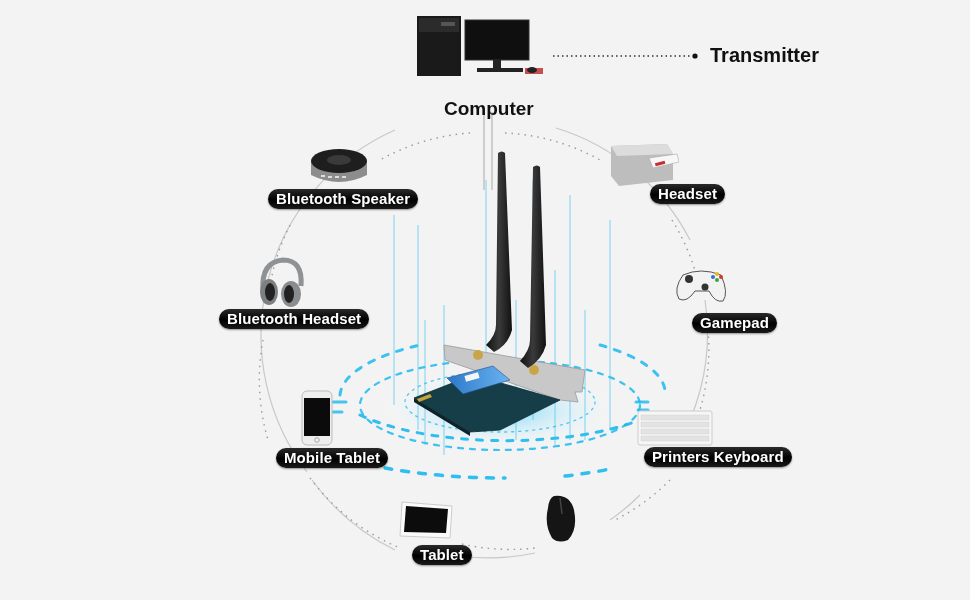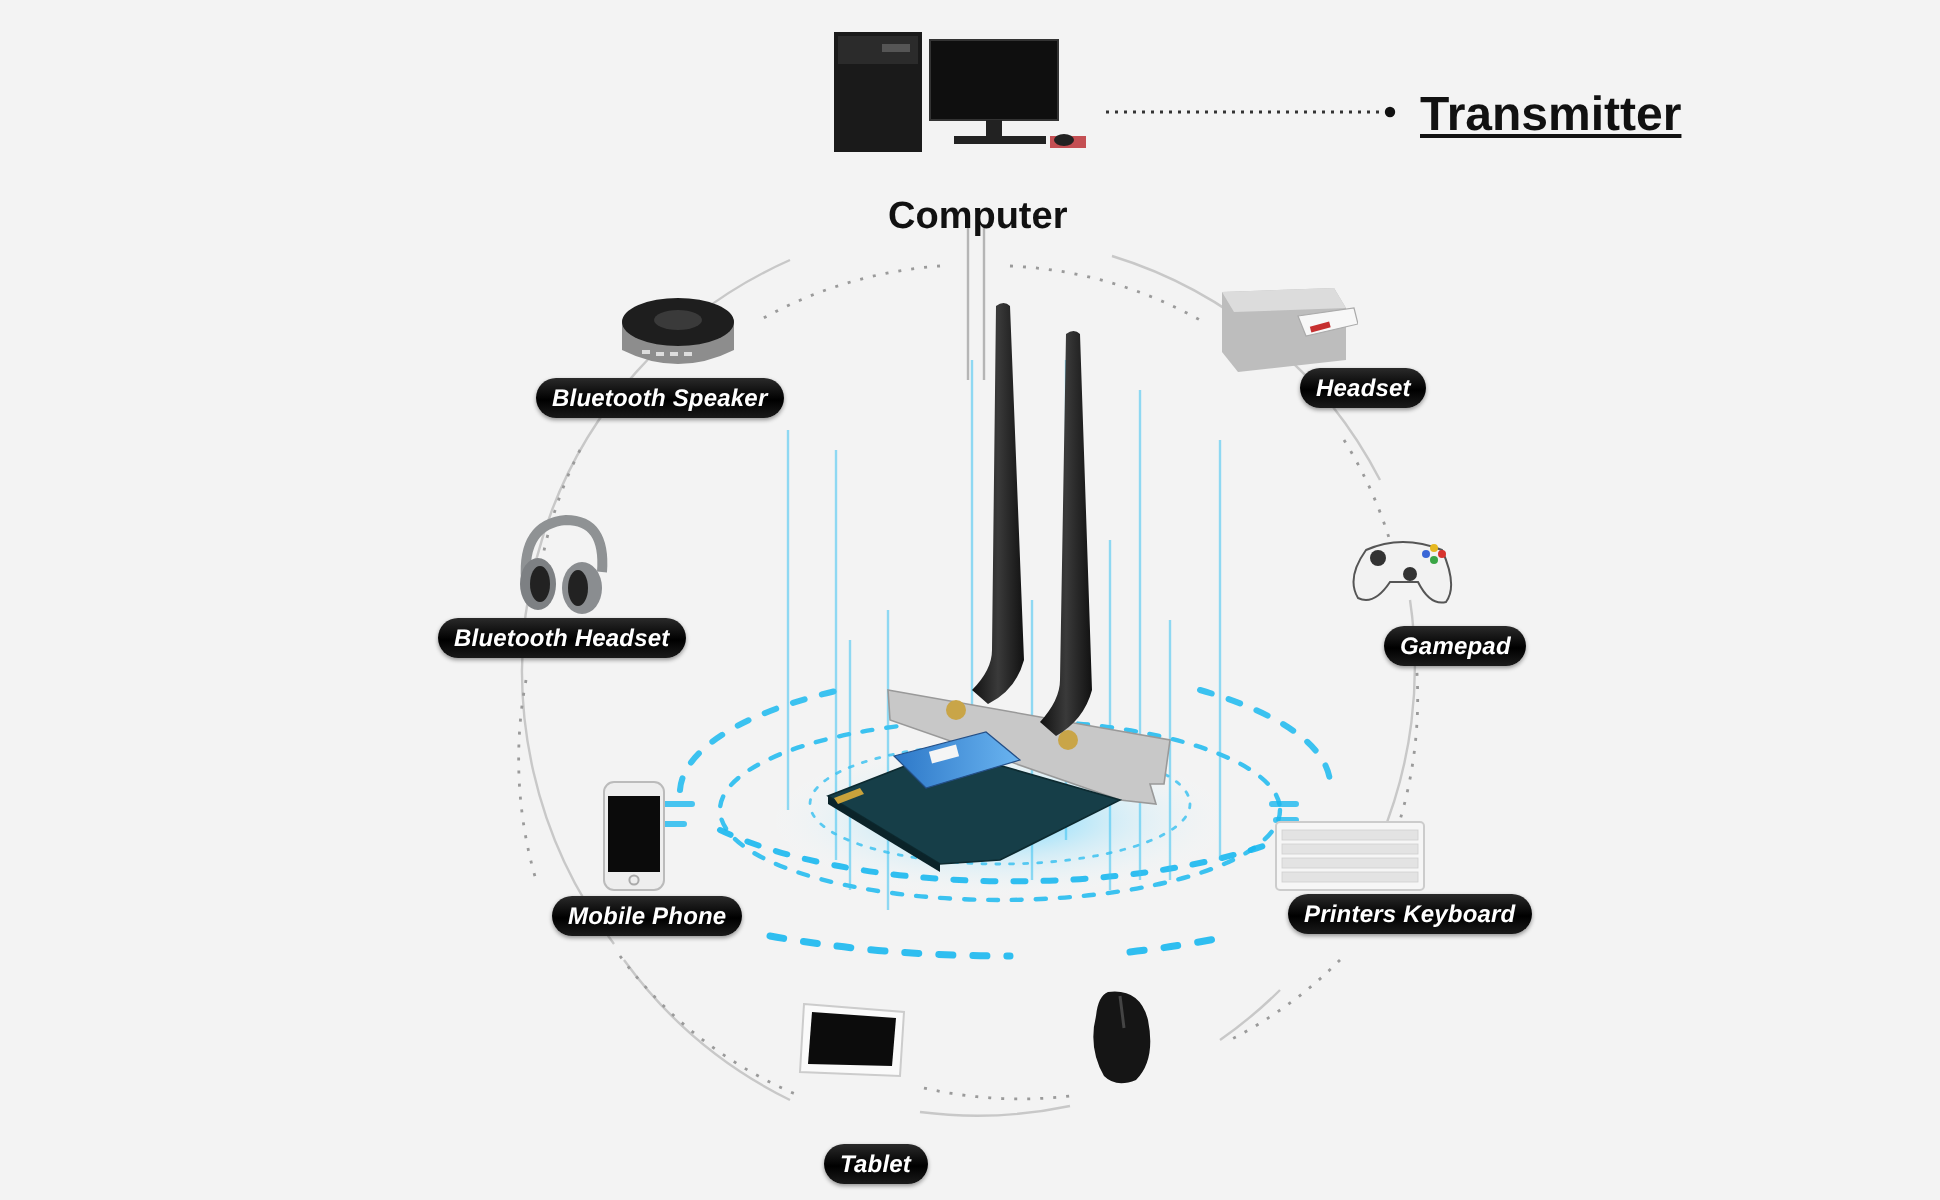--- a/index.html
+++ b/index.html
@@ -10,29 +10,28 @@
     position: relative;
   }
   .stage { position: absolute; left: 0; top: 0; width: 970px; height: 600px; }
   svg.bg { position: absolute; left: 0; top: 0; width: 970px; height: 600px; }
 
   .pill {
     position: absolute;
     background: linear-gradient(#2a2a2a, #000 55%, #1a1a1a);
     color: #fff;
     font-weight: bold;
-    font-size: 12px;
+    font-size: 15px;
     line-height: 20px;
     height: 20px;
     padding: 0 8px;
     border-radius: 10px;
     white-space: nowrap;
     box-shadow: 0 1px 2px rgba(0,0,0,0.4);
     letter-spacing: 0.1px;
-    font-style: italic;
   }
   .big-label {
     position: absolute;
     font-weight: bold;
     color: #111;
     font-size: 19px;
   }
   .device { position: absolute; }
 </style>
 </head>
@@ -145,21 +144,21 @@
       <rect x="2" y="4" width="40" height="14" fill="#2b2b2b"></rect>
       <rect x="24" y="8" width="14" height="4" fill="#555"></rect>
       <rect x="48" y="6" width="64" height="40" fill="#0f0f0f" stroke="#333"></rect>
       <rect x="76" y="46" width="8" height="8" fill="#222"></rect>
       <rect x="60" y="54" width="46" height="4" fill="#222"></rect>
       <rect x="108" y="54" width="18" height="6" fill="#b8262a" opacity="0.8"></rect>
       <ellipse cx="115" cy="56" rx="5" ry="3" fill="#222"></ellipse>
     </svg>
   </div>
   <div class="big-label" style="left:444px; top:86px;margin-top:12px;">Computer</div>
-  <div class="big-label" style="left:710px; top:44px; font-size:24px;text-decoration:underline;">Transmitter</div>
+  <div class="big-label" style="left:710px; top:44px; font-size:20px;">Transmitter</div>
 
   <div class="device" style="left:309px; top:143px; width:60px; height:45px;">
     <svg width="60" height="45" viewBox="0 0 60 45">
       <path d="M 2 18 L 2 32 Q 30 46 58 32 L 58 18 Z" fill="#8d8d8d"></path>
       <ellipse cx="30" cy="18" rx="28" ry="12" fill="#1e1e1e"></ellipse>
       <ellipse cx="30" cy="17" rx="12" ry="5" fill="#3a3a3a"></ellipse>
       <rect x="12" y="32" width="4" height="2" fill="#ddd"></rect>
       <rect x="19" y="33" width="4" height="2" fill="#ddd"></rect>
       <rect x="26" y="33" width="4" height="2" fill="#ddd"></rect>
       <rect x="33" y="33" width="4" height="2" fill="#ddd"></rect>
@@ -201,42 +200,42 @@
   </div>
   <div class="pill" style="left:692px; top:313px;">Gamepad</div>
 
   <div class="device" style="left:301px; top:390px; width:32px; height:56px;">
     <svg width="32" height="56" viewBox="0 0 32 56">
       <rect x="1" y="1" width="30" height="54" rx="5" fill="#eeeeee" stroke="#bbb"></rect>
       <rect x="3" y="8" width="26" height="38" fill="#0b0b0b"></rect>
       <circle cx="16" cy="50" r="2.3" fill="none" stroke="#aaa"></circle>
     </svg>
   </div>
-  <div class="pill" style="left:276px; top:448px;">Mobile Phone</div>
+  <div class="pill" style="left:276px; top:448px;">Mobile Tablet</div>
 
   <div class="device" style="left:637px; top:410px; width:76px; height:36px;">
     <svg width="76" height="36" viewBox="0 0 76 36">
       <rect x="1" y="1" width="74" height="34" rx="2" fill="#f6f6f6" stroke="#ccc"></rect>
       <g fill="#e3e3e3" stroke="#cfcfcf" stroke-width="0.4">
         <rect x="4" y="5" width="68" height="5"></rect>
         <rect x="4" y="12" width="68" height="5"></rect>
         <rect x="4" y="19" width="68" height="5"></rect>
         <rect x="4" y="26" width="68" height="5"></rect>
       </g>
     </svg>
   </div>
   <div class="pill" style="left:644px; top:447px;">Printers Keyboard</div>
 
   <div class="device" style="left:398px; top:500px; width:56px; height:40px;">
     <svg width="56" height="40" viewBox="0 0 56 40">
       <polygon points="4,2 54,6 52,38 2,36" fill="#fafafa" stroke="#ccc"></polygon>
       <polygon points="8,6 50,9 48,33 6,32" fill="#0c0c0c"></polygon>
     </svg>
   </div>
-  <div class="pill" style="left:412px; top:572px;">Tablet</div>
+  <div class="pill" style="left:412px; top:545px;">Tablet</div>
 
   <div class="device" style="left:544px; top:494px; width:36px; height:50px;">
     <svg width="36" height="50" viewBox="0 0 36 50">
       <path d="M 10 2 Q 26 0 30 16 Q 34 36 24 46 Q 14 50 8 44 Q 0 30 4 14 Q 5 4 10 2 Z" fill="#151515"></path>
       <path d="M 16 4 L 18 20" stroke="#444" stroke-width="1.5"></path>
     </svg>
   </div>
 
 </div>
 

